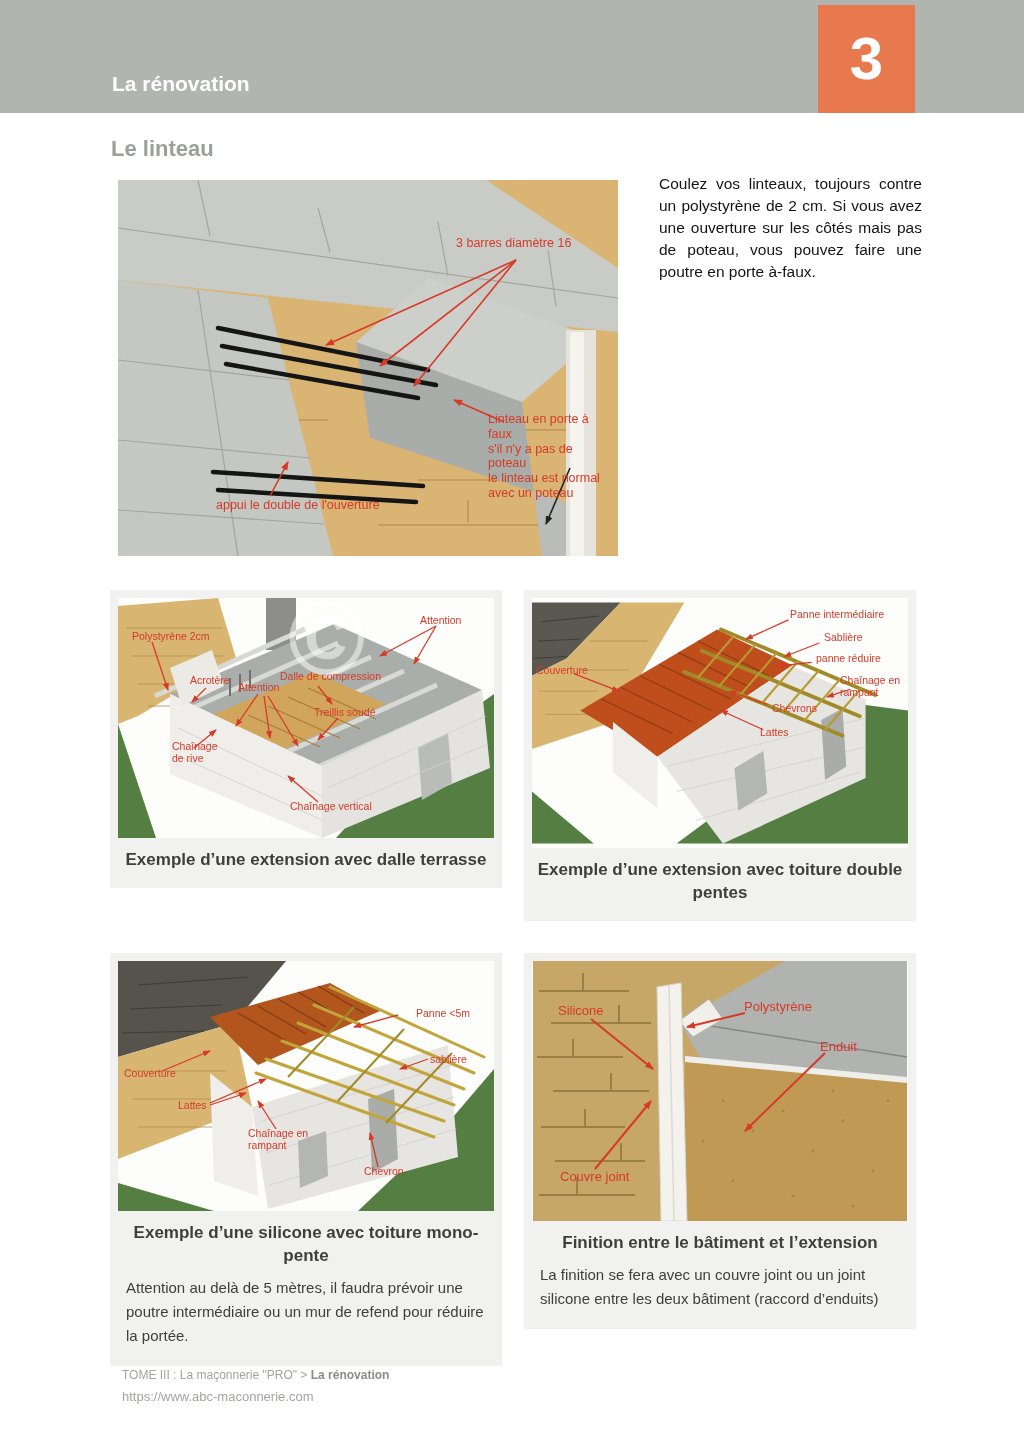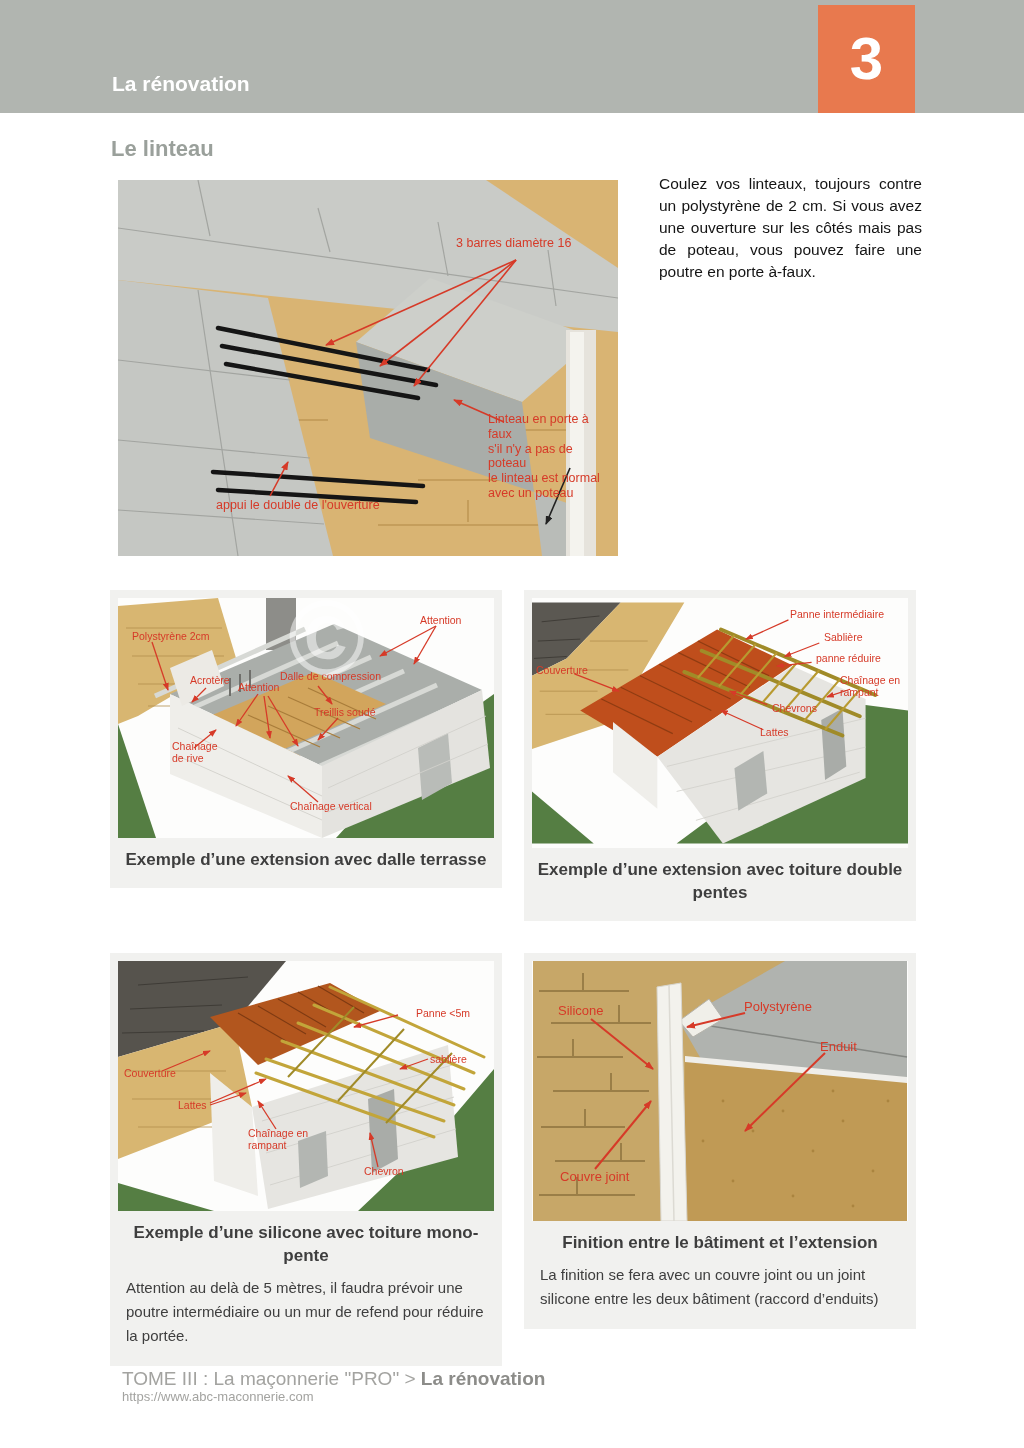--- a/index.html
+++ b/index.html
@@ -37,21 +37,21 @@
   .card-mono .card-img{height:250px;}
   .card-finition .card-img{height:260px;}
   .card-dalle{padding-bottom:10px;}
   .card-pentes{padding-bottom:10px;}
   
   .watermark{position:absolute;left:0;top:0;width:1024px;height:1448px;pointer-events:none;z-index:6;}
   .wm-sym{position:absolute;left:288px;top:578px;font-size:105px;font-weight:700;color:rgba(255,255,255,0.5);}
   .wm-txt{position:absolute;left:208px;top:598px;font-size:200px;font-weight:700;letter-spacing:2px;
           color:rgba(255,255,255,0.5);}
   
-  .breadcrumb{position:absolute;left:122px;top:1368px;font-size:19px;color:#a3a3a0;}
+  .breadcrumb{position:absolute;left:122px;top:1368px;font-size:12px;color:#a3a3a0;}
   .breadcrumb b{color:#8c8c89;}
   .site-url{position:absolute;left:122px;top:1389px;font-size:13px;color:#a3a3a0;text-decoration:none;}
   .page-num{position:absolute;left:818px;top:1349px;width:97px;height:90px;background:#adb1ac;
             display:flex;align-items:center;justify-content:center;}
   .page-num span{color:#ffffff;font-size:46px;font-weight:700;}
 </style>
 </head>
 <body>
 
 <div class="page">

